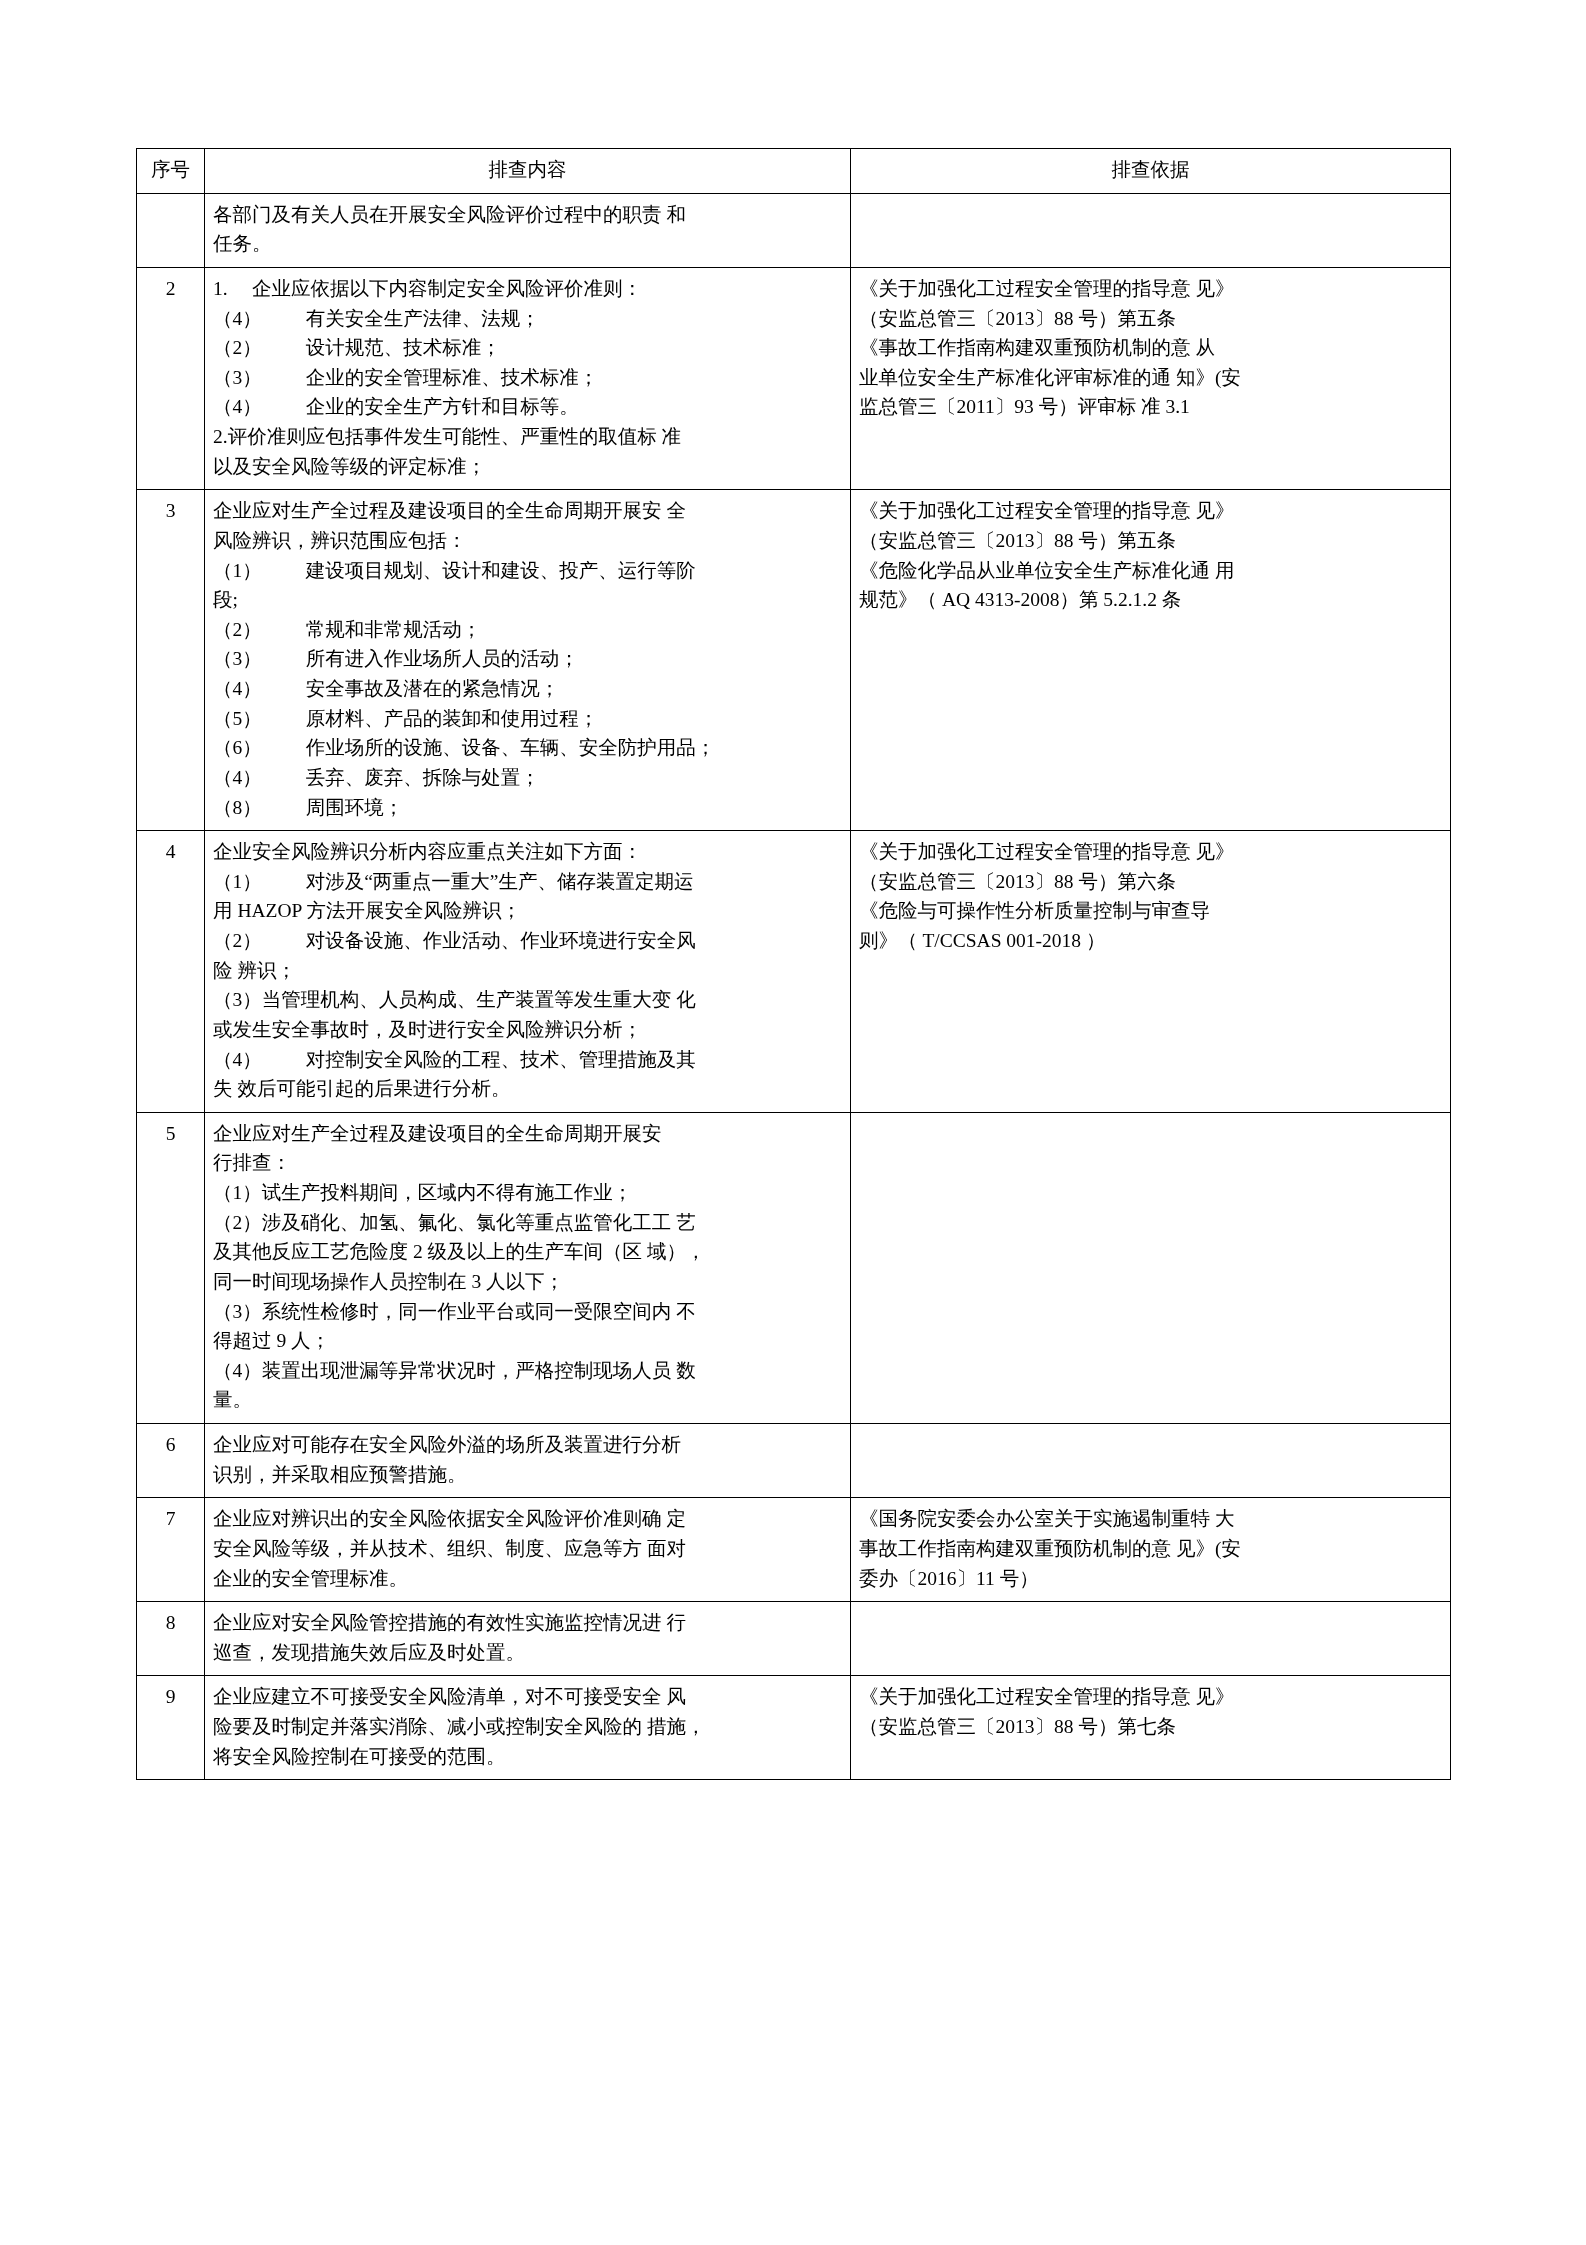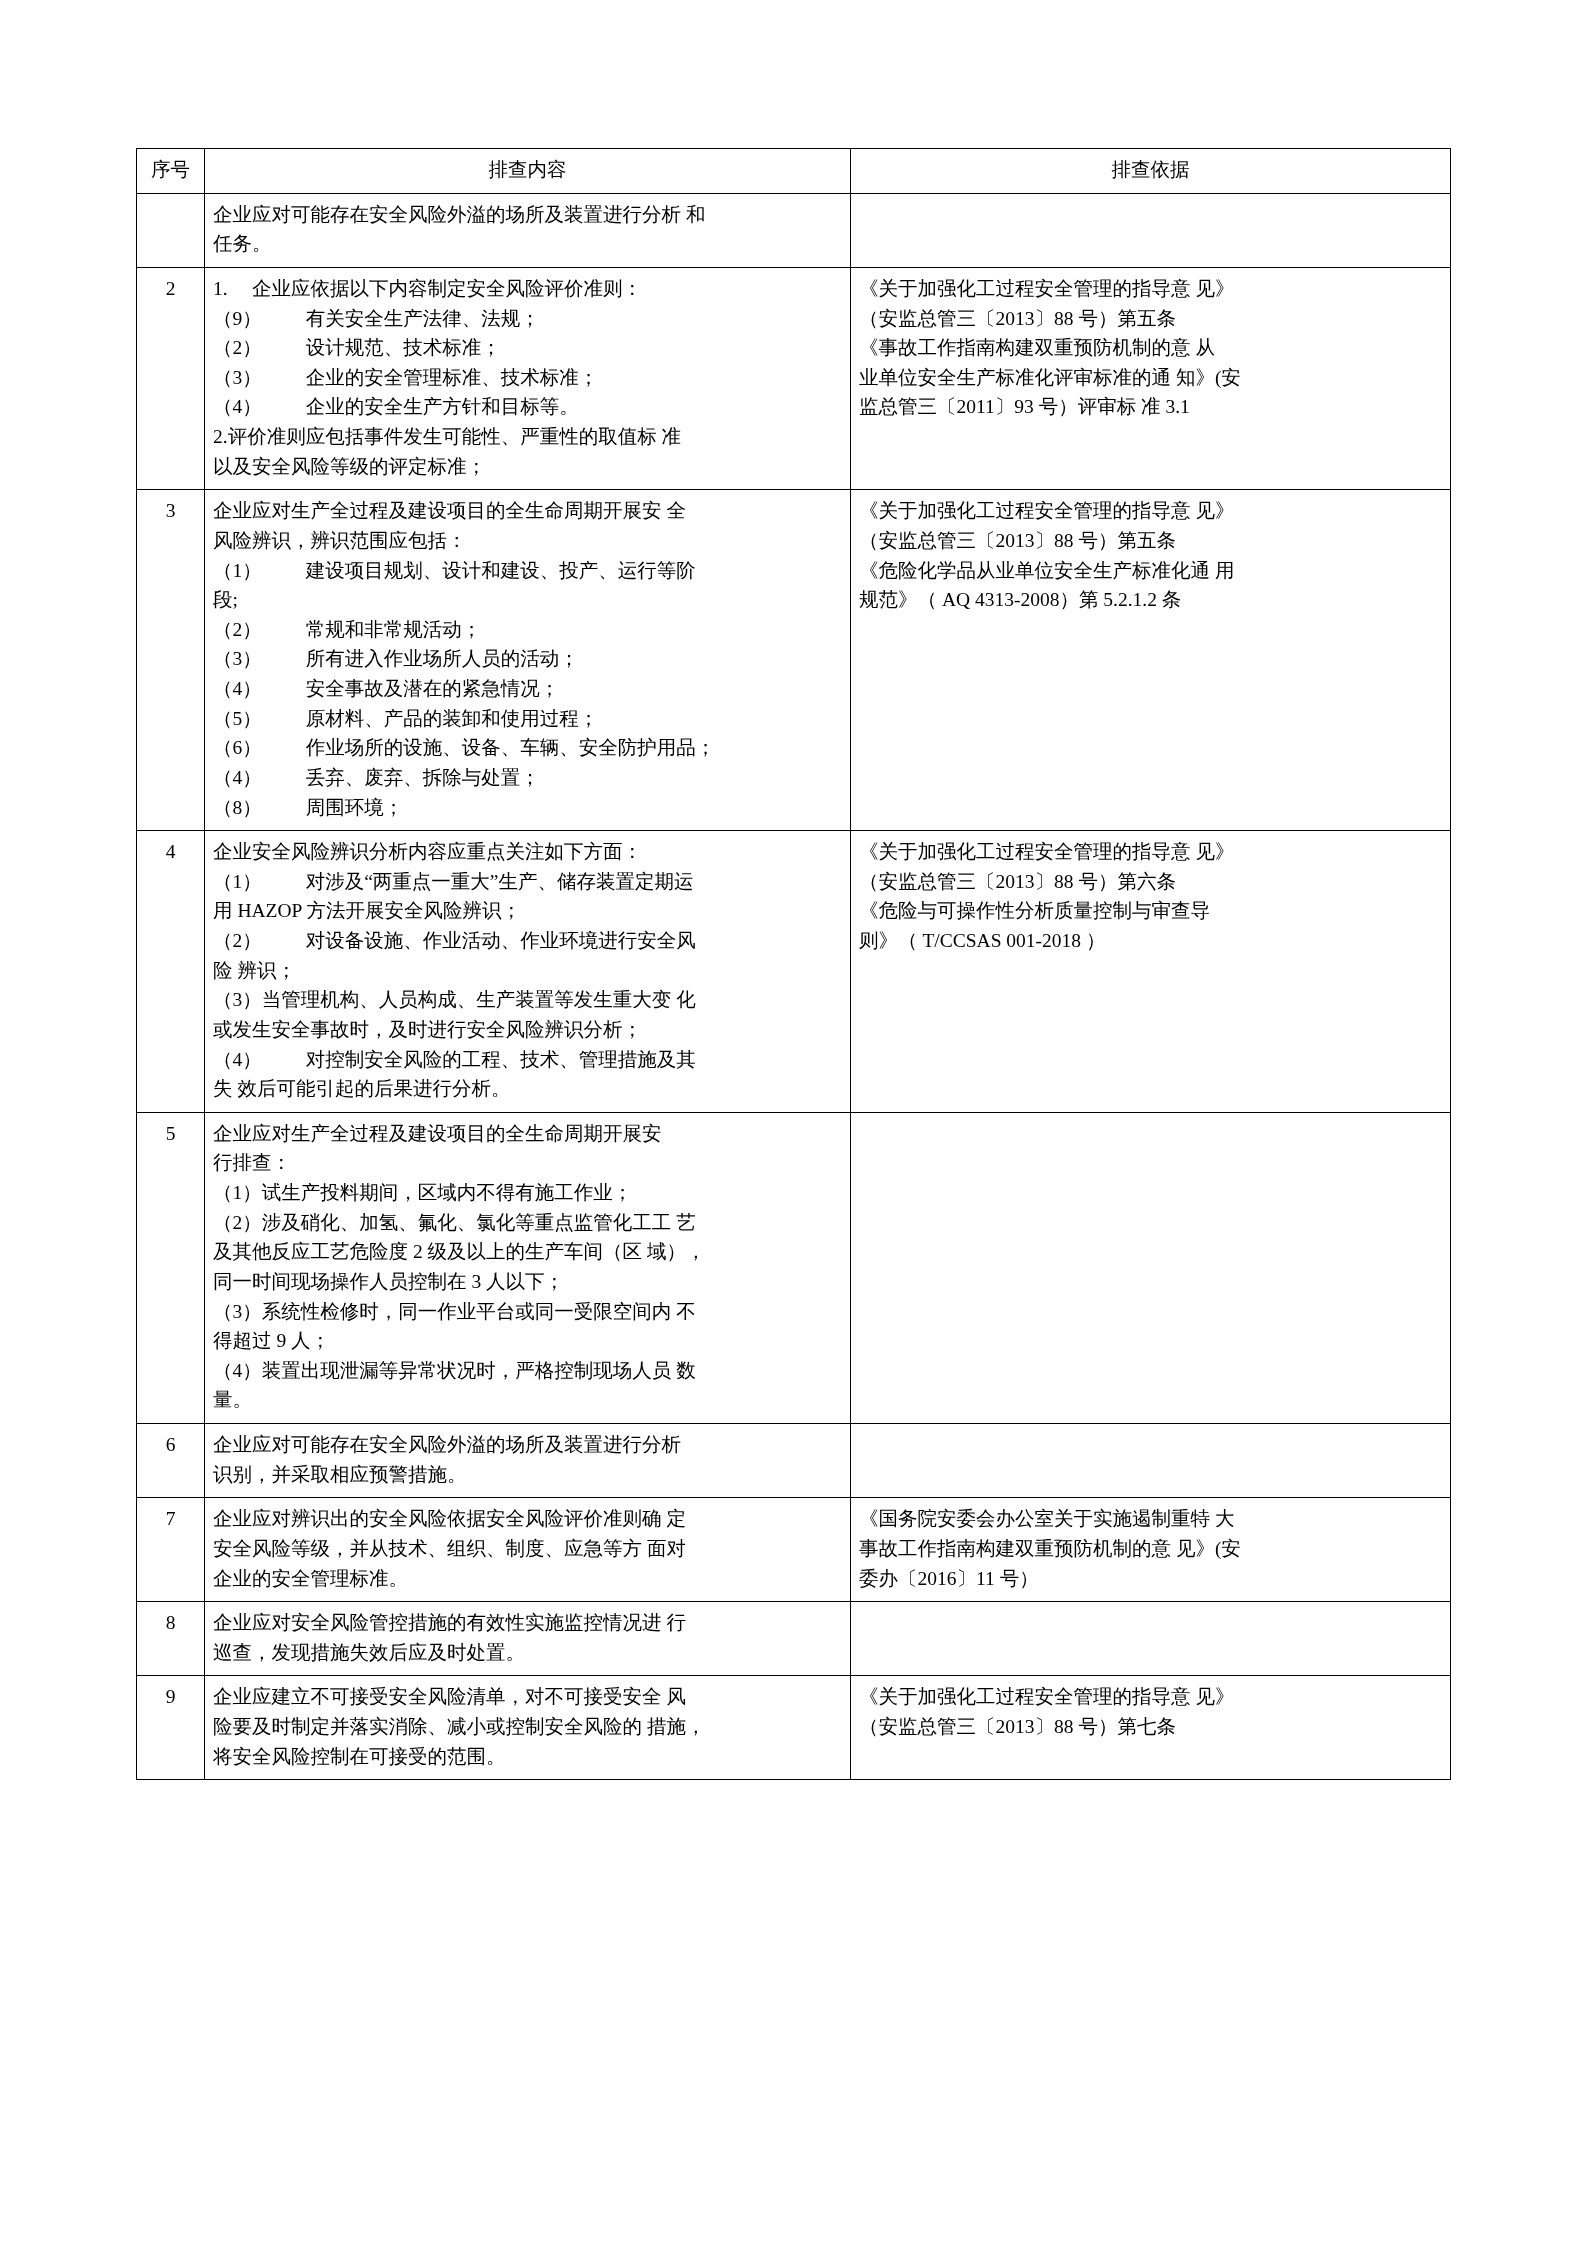--- a/index.html
+++ b/index.html
@@ -74,30 +74,30 @@
       <tr>
         <th>序号</th>
         <th>排查内容</th>
         <th>排查依据</th>
       </tr>
     </thead>
     <tbody id="table-body">
         <tr>
           <td class="seq"></td>
           <td class="content">
-            <span class="line">企业应对可能存在安全风险外溢的场所及装置进行分析 和</span>
+            <span class="line">各部门及有关人员在开展安全风险评价过程中的职责 和</span>
             <span class="line">任务。</span>
           </td>
           <td class="basis empty-cell">&nbsp;</td>
         </tr>
         <tr>
           <td class="seq">2</td>
           <td class="content">
             <span class="line">1.　 企业应依据以下内容制定安全风险评价准则：</span>
-            <span class="line">（9）　　 有关安全生产法律、法规；</span>
+            <span class="line">（4）　　 有关安全生产法律、法规；</span>
             <span class="line">（2）　　 设计规范、技术标准；</span>
             <span class="line">（3）　　 企业的安全管理标准、技术标准；</span>
             <span class="line">（4）　　 企业的安全生产方针和目标等。</span>
             <span class="line">2.评价准则应包括事件发生可能性、严重性的取值标 准</span>
             <span class="line">以及安全风险等级的评定标准；</span>
           </td>
           <td class="basis">
             <span class="line">《关于加强化工过程安全管理的指导意 见》</span>
             <span class="line">（安监总管三〔2013〕88 号）第五条</span>
             <span class="line">《事故工作指南构建双重预防机制的意 从</span>

